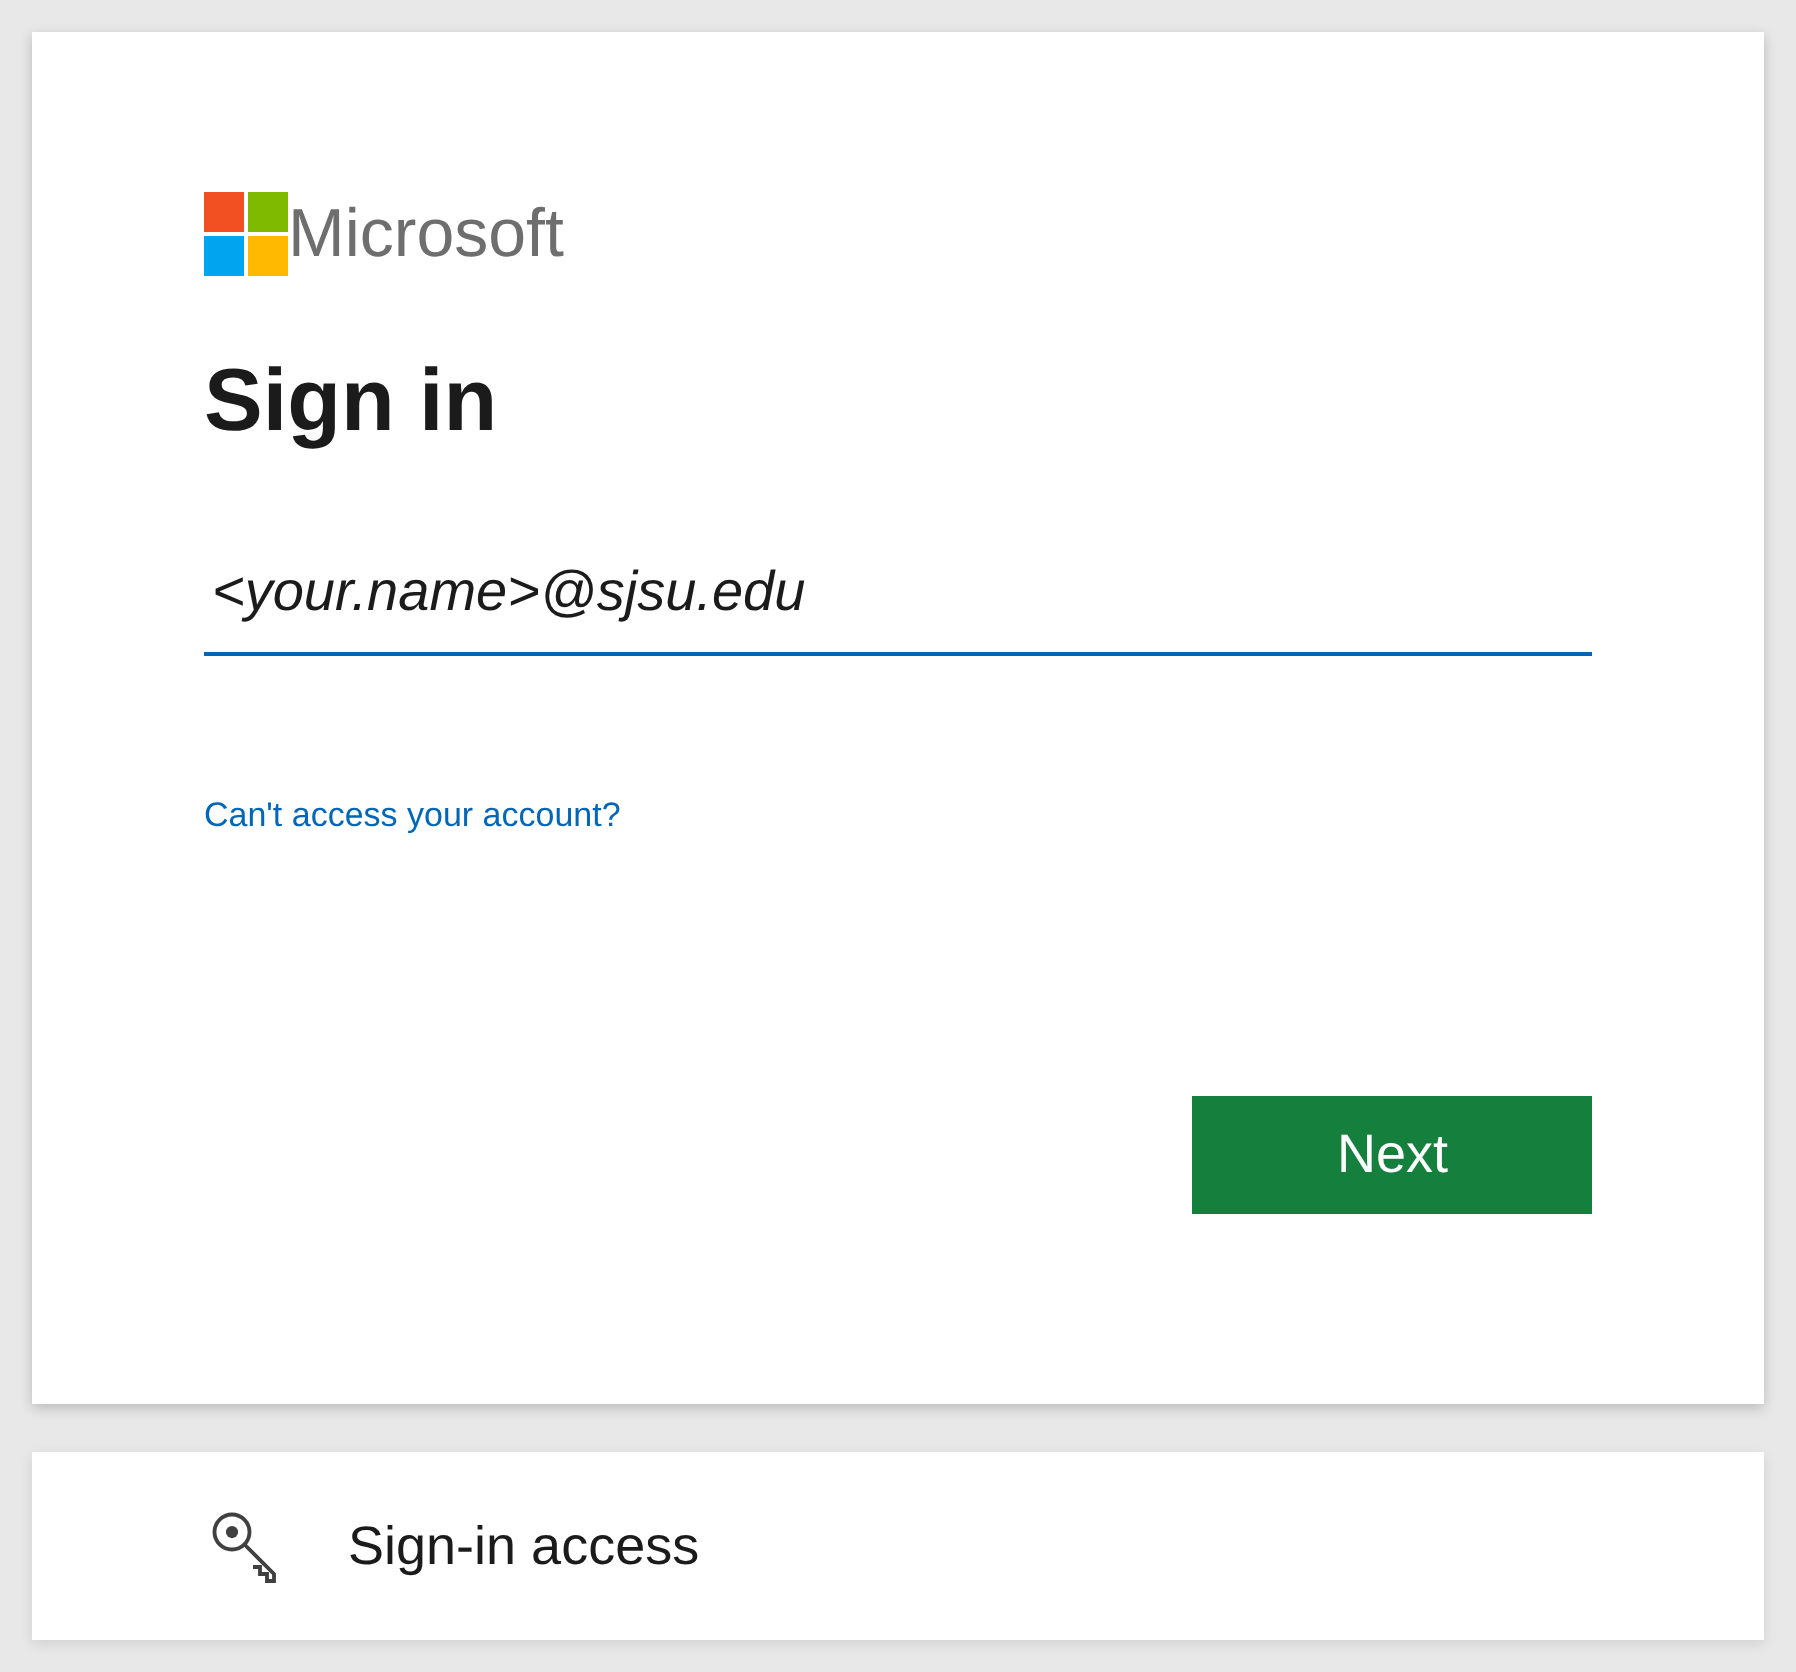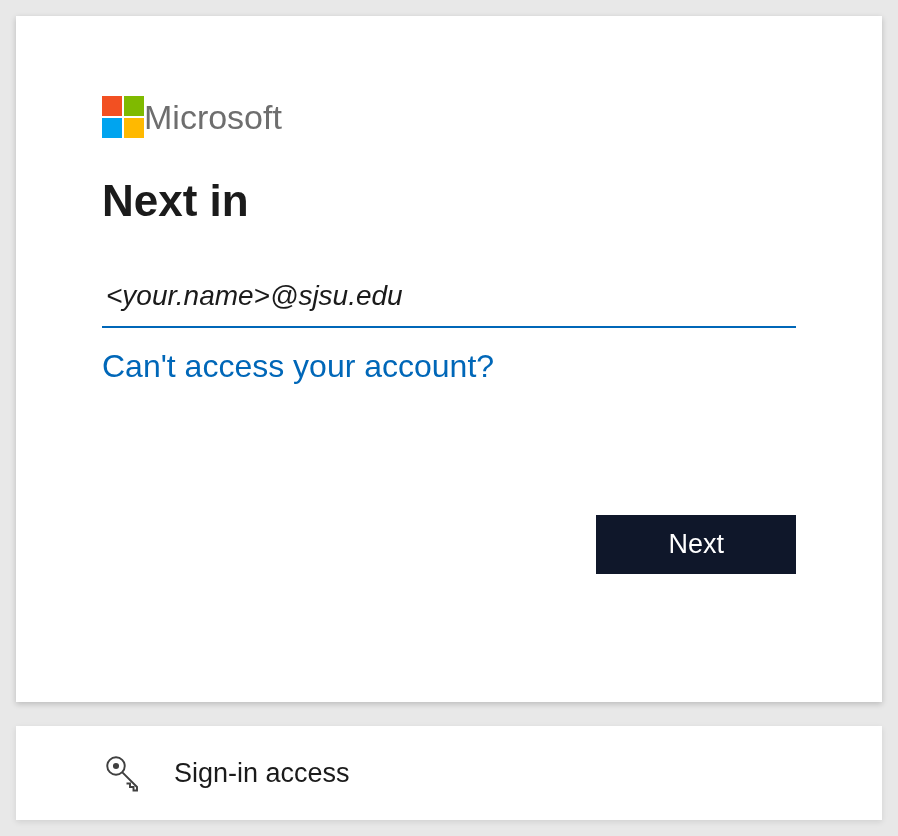--- a/index.html
+++ b/index.html
@@ -63,33 +63,33 @@
       color: #1b1b1b;
       background: transparent;
       font-family: inherit;
       font-style: italic;
     }
     .email-input::placeholder {
       color: #666;
     }
     .help-link {
       display: inline-block;
-      margin-top: 20px;
-      font-size: 32px;
+      margin-top: 70px;
+      font-size: 17px;
       color: #0067b8;
       text-decoration: none;
       cursor: pointer;
     }
     .button-row {
       display: flex;
       justify-content: flex-end;
       margin-top: 130px;
     }
     .next-button {
-      background: #0f172a;
+      background: #15803d;
       color: #ffffff;
       border: none;
       font-size: 27px;
       font-weight: 400;
       padding: 14px 72px;
       cursor: pointer;
       font-family: inherit;
     }
     .options-card {
       background: #ffffff;
@@ -117,21 +117,21 @@
   <div class="logo-row">
     <div class="ms-logo">
       <div class="sq-1"></div>
       <div class="sq-2"></div>
       <div class="sq-3"></div>
       <div class="sq-4"></div>
     </div>
     <div class="ms-text">Microsoft</div>
   </div>
 
-  <h1 class="title">Next in</h1>
+  <h1 class="title">Sign in</h1>
 
   <input type="text" class="email-input" value="&lt;your.name&gt;@sjsu.edu" style="">
 
   <a class="help-link">Can't access your account?</a>
 
   <div class="button-row">
     <button class="next-button">Next</button>
   </div>
 </div>
 

